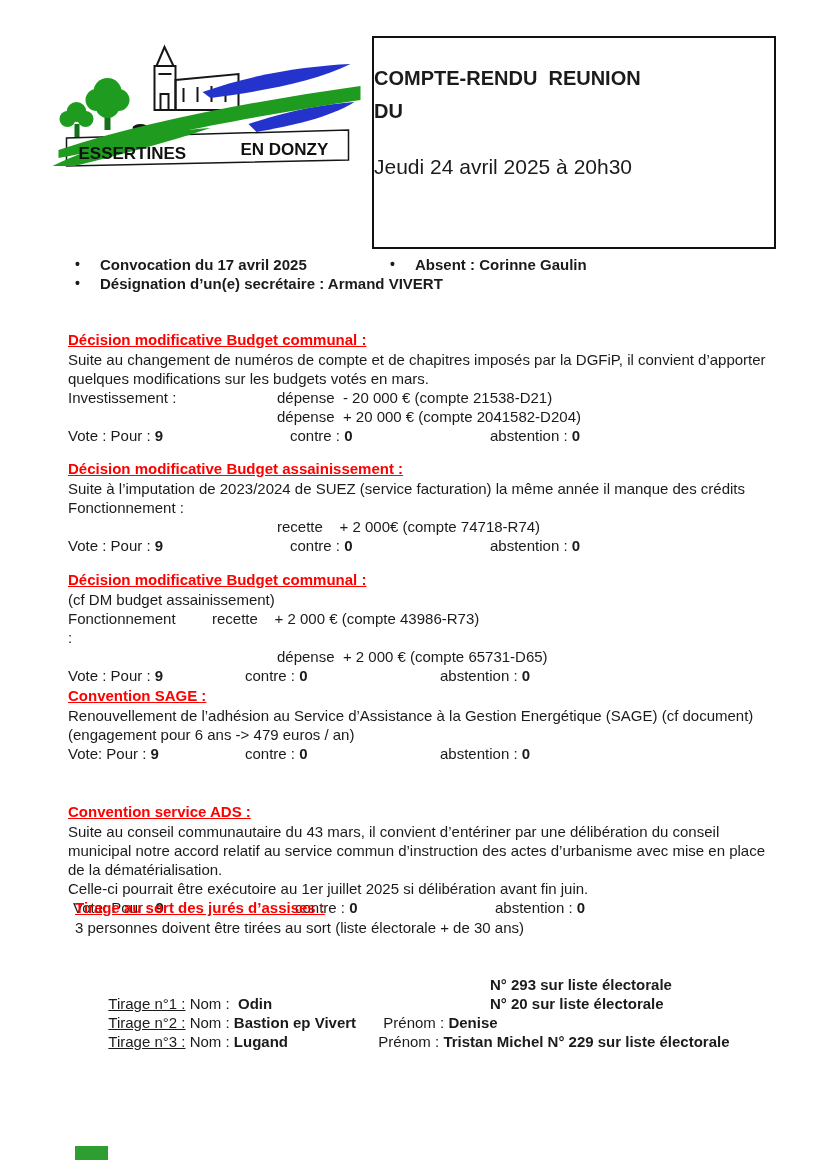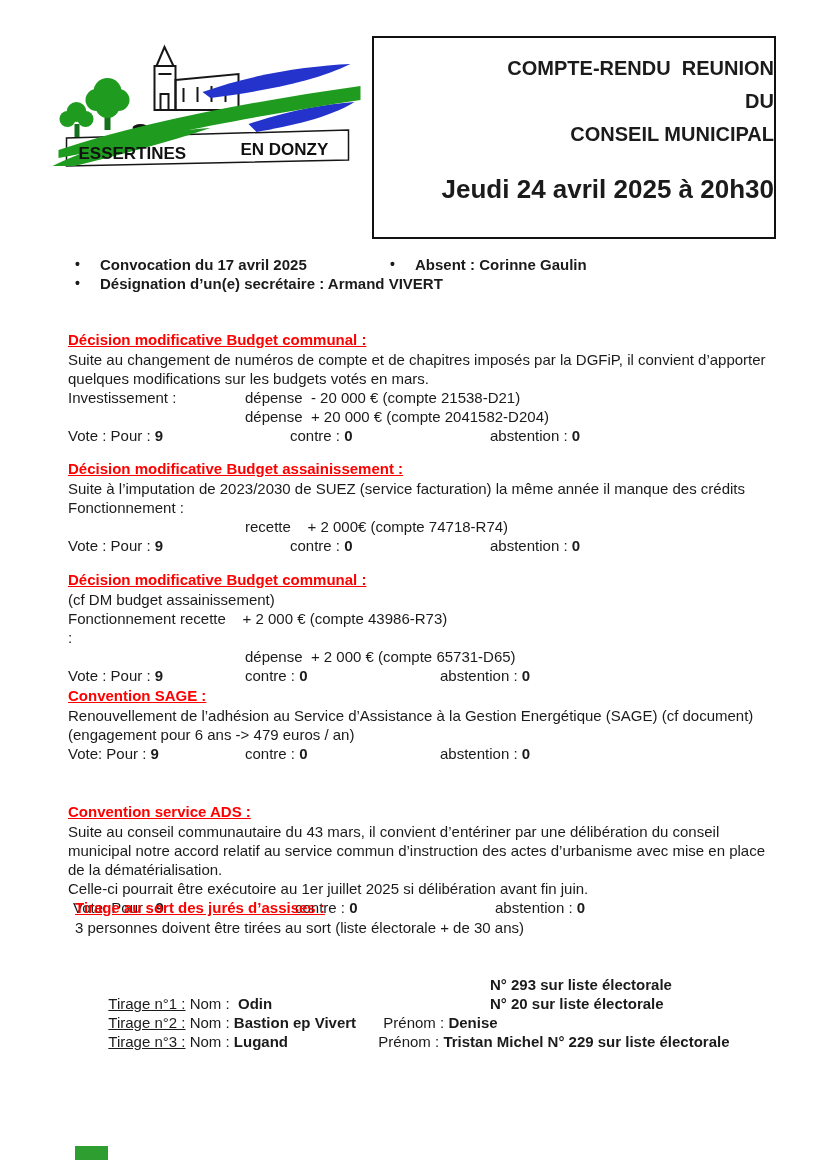--- a/index.html
+++ b/index.html
@@ -9,39 +9,39 @@
     font-family:"Liberation Sans", sans-serif; color:#1b1b1b;
     font-size:15px; line-height:19px;
   }
   .bold { font-weight:bold; }
   .pre { white-space:pre-wrap; }
 
   
   .logo-wrap { position:absolute; left:50px; top:36px; width:315px; height:134px; }
   .title-box {
     position:absolute; left:372px; top:36px; width:400px; height:185px;
-    border:2px solid #111; text-align:right; padding-top:14px; box-sizing:content-box;
+    border:2px solid #111; text-align:left; padding-top:24px; box-sizing:content-box;
   }
   .title-box .tl { font-weight:bold; font-size:20px; line-height:33px; white-space:pre-wrap; }
-  .title-box .date { font-weight:bold; font-size:26px; margin-top:29px; }
+  .title-box .date { font-weight:normal; font-size:21px; margin-top:29px; }
 
   
   .meta { position:absolute; left:75px; top:255px; width:690px; font-weight:bold; }
   .meta-row { display:flex; }
   .meta-item { display:flex; }
   .meta-item .dot { width:25px; text-align:left; font-size:14px; }
   .meta-col1 { width:315px; }
 
   
   .sec { position:absolute; left:68px; width:706px; }
   .sec-heading {
     color:#fe0000; font-weight:bold; text-decoration:underline;
     margin:0 0 1px 0; white-space:pre-wrap;
   }
-  .row { display:flex; white-space:pre-wrap; }
+  .row { display:flex; white-space:pre-wrap;gap:32px; }
   .col-label { flex:0 0 177px; }
   .col-label-sm { flex:0 0 112px; }
 
   .vote { display:flex; white-space:pre-wrap; }
   .vote .c1 { flex:0 0 222px; }
   .vote .c2 { flex:0 0 200px; }
   .vote.narrow .c1 { flex:0 0 177px; }
   .vote.narrow .c2 { flex:0 0 195px; }
   .indent4 { padding-left:5px; }
 
@@ -112,21 +112,20 @@
       <path d="M0,130 C44,108 96,96 158,92 C116,106 64,120 22,130 Z" fill="#1f9c1f"></path>
 
       <text x="26" y="123" font-size="17" font-weight="bold" fill="#111">ESSERTINES</text>
       <text x="188" y="119" font-size="17" font-weight="bold" fill="#111">EN DONZY</text>
     </svg>
   </div>
 
   <div class="title-box">
     <div class="tl">COMPTE-RENDU  REUNION</div>
     <div class="tl">DU</div>
-    <div class="tl">CONSEIL MUNICIPAL</div>
     <div class="date">Jeudi 24 avril 2025 à 20h30</div>
   </div>
 
   <div class="meta">
     <div class="meta-row">
       <div class="meta-item meta-col1">
         <span class="dot">•</span>
         <span>Convocation du 17 avril 2025</span>
       </div>
       <div class="meta-item">
@@ -155,21 +154,21 @@
     </div>
     <div class="vote">
       <span class="c1"><span>Vote : Pour : </span><span class="bold">9</span></span>
       <span class="c2"><span>contre : </span><span class="bold">0</span></span>
       <span><span>abstention : </span><span class="bold">0</span></span>
     </div>
   </div>
 
   <div class="sec" style="top:459px">
     <div class="sec-heading">Décision modificative Budget assainissement :</div>
-    <div class="pre">Suite à l’imputation de 2023/2030 de SUEZ (service facturation) la même année il manque des crédits</div>
+    <div class="pre">Suite à l’imputation de 2023/2024 de SUEZ (service facturation) la même année il manque des crédits</div>
     <div class="row">
       <span class="col-label">Fonctionnement :</span>
     </div>
     <div class="row">
       <span class="col-label"></span>
       <span>recette    + 2 000€ (compte 74718-R74)</span>
     </div>
     <div class="vote">
       <span class="c1"><span>Vote : Pour : </span><span class="bold">9</span></span>
       <span class="c2"><span>contre : </span><span class="bold">0</span></span>

